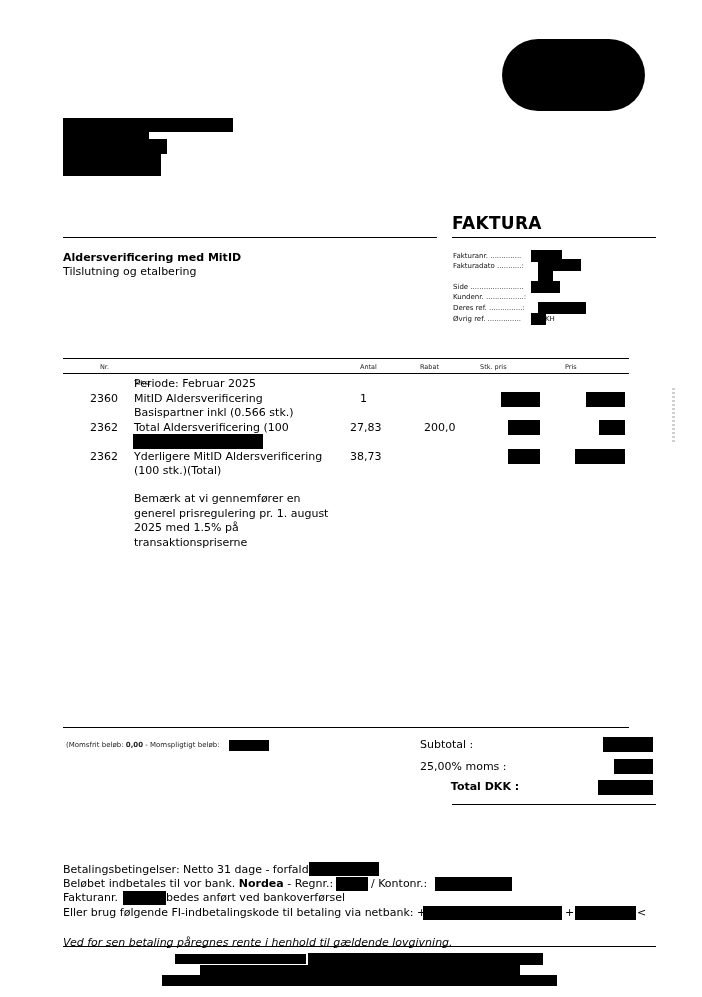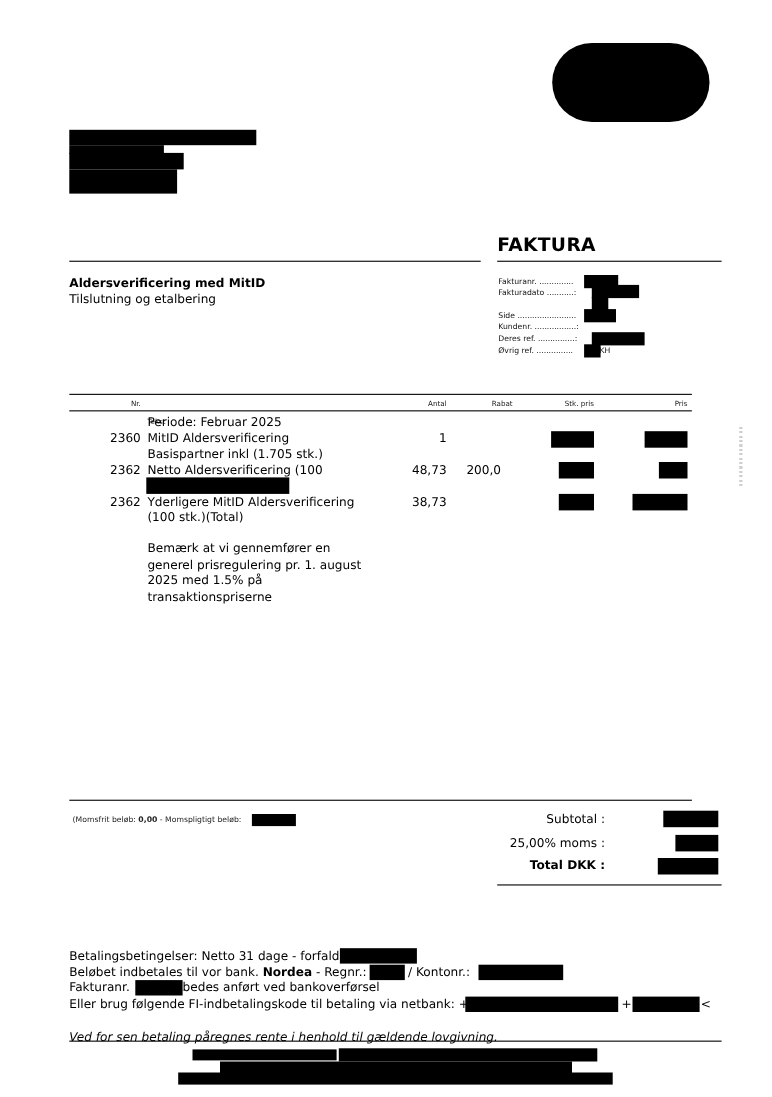--- a/index.html
+++ b/index.html
@@ -5,21 +5,21 @@
   html, body { margin: 0; padding: 0; background: #ffffff; }
   body { width: 702px; height: 997px; position: relative; overflow: hidden;
          font-family: "DejaVu Sans", sans-serif; color: #000; }
   .abs { position: absolute; }
   .redact { position: absolute; background: #000; }
   .hr { position: absolute; height: 1px; background: #000; }
   .t11 { font-size: 11px; line-height: 14.5px; }
   .t7 { font-size: 7px; line-height: 10.6px; color: #111; }
   .t6 { font-size: 6.5px; color: #222; }
   .bold { font-weight: bold; text-align: center; }
-  .right { text-align: right; }
+  .right { }
   .faktura-title { font-size: 17px; font-weight: bold; letter-spacing: 0.3px; }
   .sidebar-micro { position: absolute; left: 672px; top: 388px; width: 3px; height: 55px;
                    background: repeating-linear-gradient(to bottom, #cfcfcf 0 2px, transparent 2px 4px); }
 </style>
 </head>
 <body>
 
 <div class="redact" style="left:502px; top:39px; width:143px; height:72px; border-radius:36px;"></div>
 
 <div>
@@ -67,26 +67,26 @@
 <div>
   <div class="abs t11" style="left:134px; top:377px;">Periode: Februar 2025</div>
 
   <div>
     <div class="abs t11 right" style="left:90px; width:38px; top:392px;">2360</div>
     <div class="abs t11" style="left:134px; top:392px;">MitID Aldersverificering</div>
     <div class="abs t11 right" style="left:360px; width:46px; top:392px;">1</div>
     <div class="redact" style="left:501px; top:392px; width:39px; height:15px;"></div>
     <div class="redact" style="left:586px; top:392px; width:39px; height:15px;"></div>
   </div>
-  <div class="abs t11" style="left:134px; top:406px;">Basispartner inkl (1.705 stk.)</div>
+  <div class="abs t11" style="left:134px; top:406px;">Basispartner inkl (0.566 stk.)</div>
 
   <div>
     <div class="abs t11 right" style="left:90px; width:38px; top:421px;">2362</div>
-    <div class="abs t11" style="left:134px; top:421px;">Netto Aldersverificering (100</div>
-    <div class="abs t11 right" style="left:350px; width:56px; top:421px;">48,73</div>
+    <div class="abs t11" style="left:134px; top:421px;">Total Aldersverificering (100</div>
+    <div class="abs t11 right" style="left:350px; width:56px; top:421px;">27,83</div>
     <div class="abs t11" style="left:424px; top:421px;">200,0</div>
     <div class="redact" style="left:508px; top:420px; width:32px; height:15px;"></div>
     <div class="redact" style="left:599px; top:420px; width:26px; height:15px;"></div>
   </div>
   <div class="redact" style="left:133px; top:434px; width:130px; height:15px;"></div>
 
   <div>
     <div class="abs t11 right" style="left:90px; width:38px; top:450px;">2362</div>
     <div class="abs t11" style="left:134px; top:450px;">Yderligere MitID Aldersverificering</div>
     <div class="abs t11 right" style="left:350px; width:56px; top:450px;">38,73</div>

